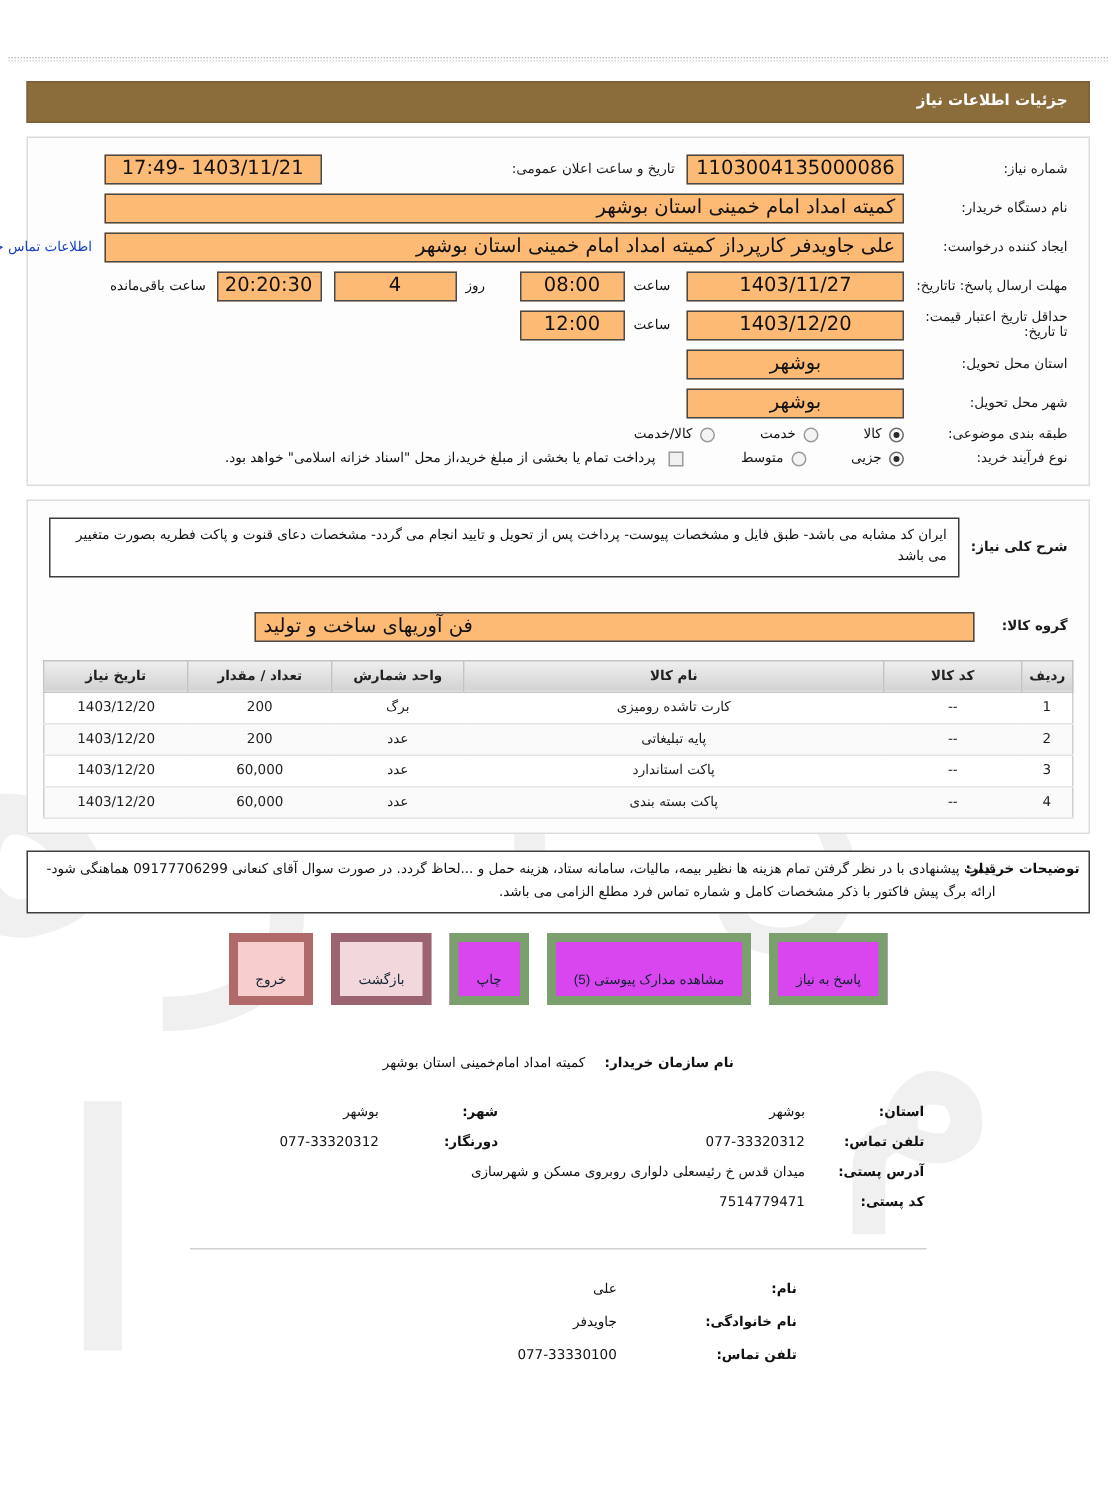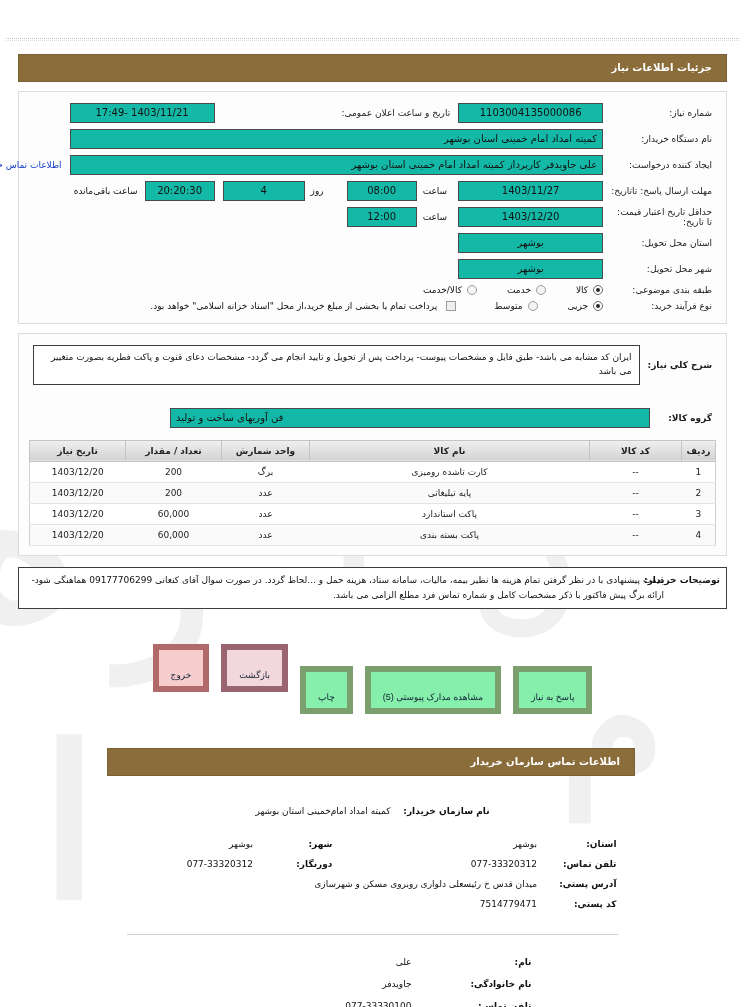--- a/index.html
+++ b/index.html
@@ -75,25 +75,25 @@
     text-align: right;
     white-space: nowrap;
     width: 118px;
     padding-right: 6px;
     color: #1a1a1a;
   }
   td.lbl.wrap { white-space: normal; }
 
   .inp {
     border: 1px solid #4a4a4a;
-    background: #14b8a6;
+    background: #fdba74;
     height: 20px;
     line-height: 18px;
     padding: 0 5px;
-    font-size: 10px;
+    font-size: 13px;
     text-align: left;
     overflow: hidden;
     white-space: nowrap;
     display: block;
     width: 100%;
     color: #111;
   }
   .inp.center { text-align: center; }
   .inp.rt { text-align: right; }
   .inp-num { width: 145px; }
@@ -189,21 +189,21 @@
     gap: 12px; margin-top: 13px;
   }
   .btn {
     font-size: 9px;
     border: 6px solid #3b82f6;
     padding: 18px 12px 4px 12px;
     cursor: pointer;
     white-space: nowrap;
     line-height: 14px;
   }
-  .btn.green { background: #86efac; border-color: #7b9f6d; color: #123; margin-top: 44px; }
+  .btn.green { background: #d946ef; border-color: #7b9f6d; color: #123; }
   .btn.pinkish { background: #f2d8dd; border-color: #9a6470; color: #123; }
   .btn.red { background: #f7cdcd; border-color: #b06a6a; color: #123; }
 
   .contact-block { margin-top: 34px; }
   .contact-name {
     text-align: center; font-size: 9px; margin-top: 30px;
   }
   .contact-name b { font-weight: bold; }
   .cn-val { padding-right: 10px; }
 
@@ -455,21 +455,20 @@
 
   <div class="btn-row">
     <button class="btn green">پاسخ به نیاز</button>
     <button class="btn green">مشاهده مدارک پیوستی (5)</button>
     <button class="btn green">چاپ</button>
     <button class="btn pinkish">بازگشت</button>
     <button class="btn red">خروج</button>
   </div>
 
   <div class="contact-block">
-    <div class="bar bar-contact">اطلاعات تماس  سازمان خریدار</div>
 
     <div class="contact-name">
       <b>نام سازمان خریدار:</b>
       <span class="cn-val">کمیته امداد امام‌خمینی استان بوشهر</span>
     </div>
 
     <table class="contact">
       <tbody>
           <tr>
         <td class="ck">استان:</td>

